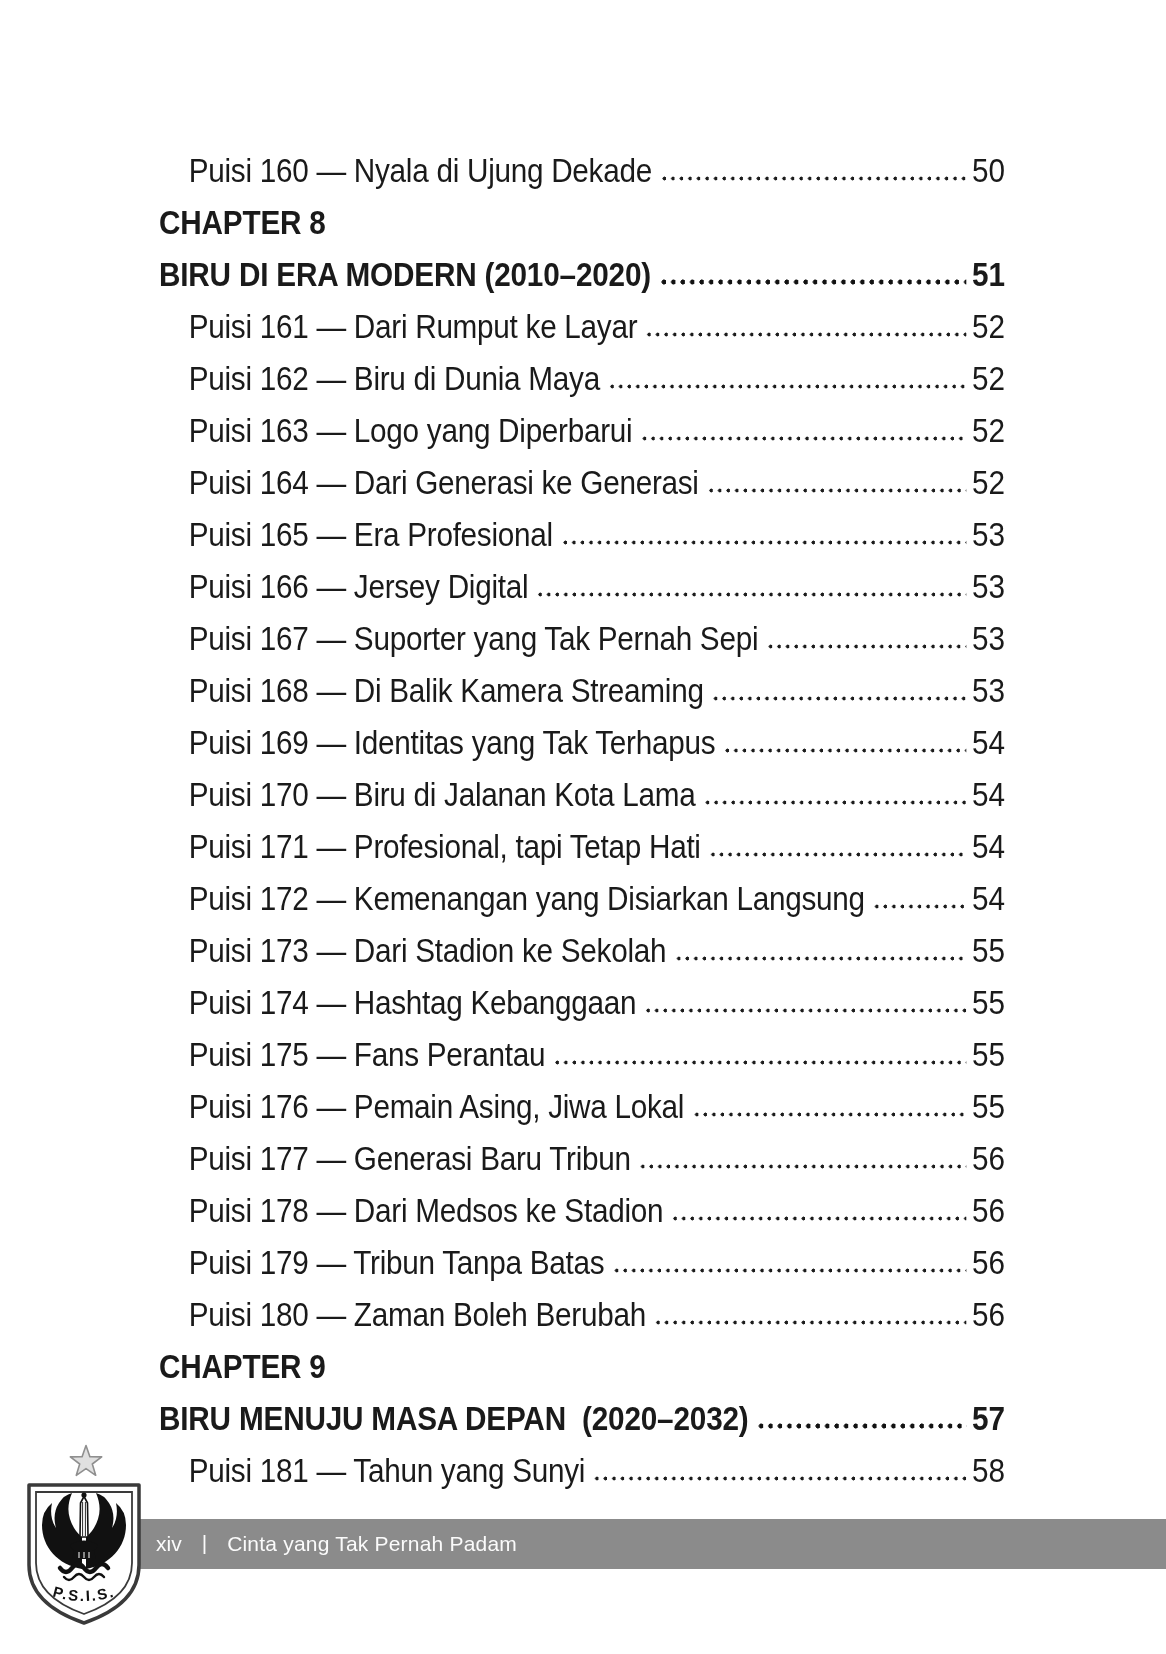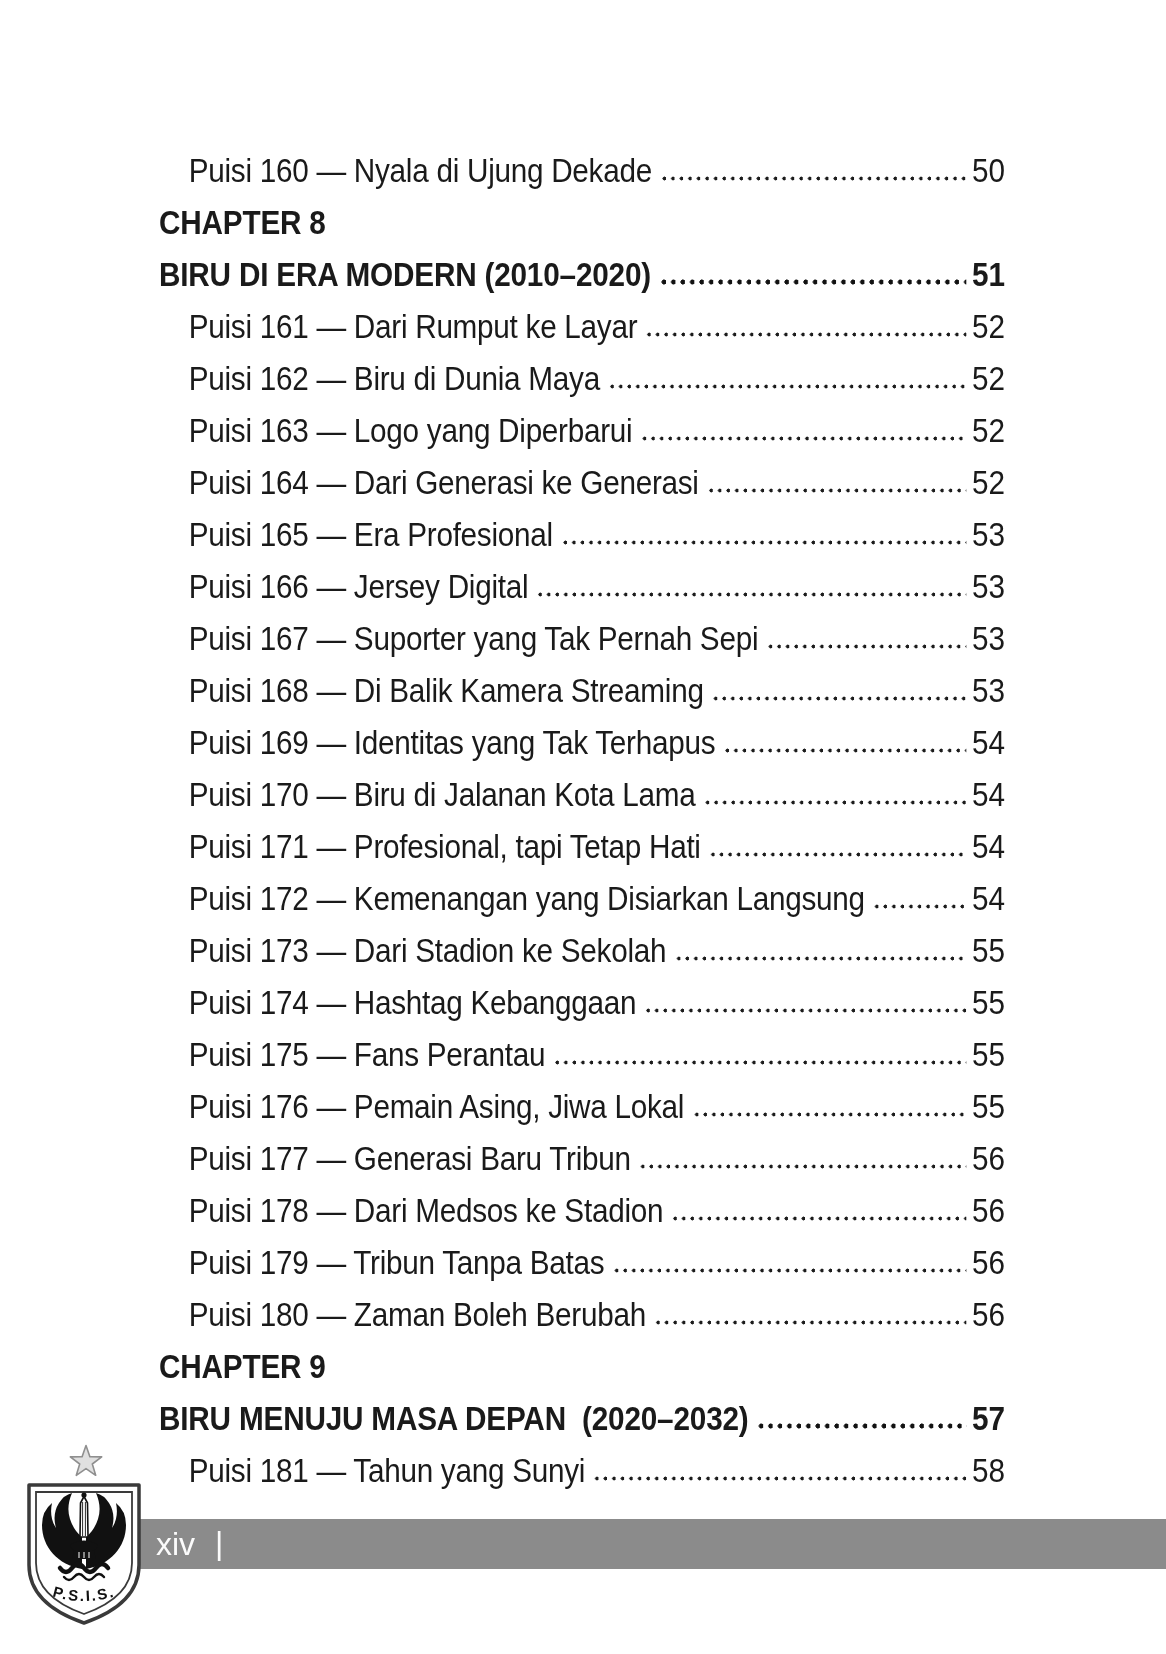--- a/index.html
+++ b/index.html
@@ -30,21 +30,21 @@
     background-size:10.5px 8px;
   }
   .page{font-size:33px;letter-spacing:0;}
   .row.chapter_title .page{font-weight:700;}
 
   
   .footer-bar{
     position:absolute;left:122px;right:0;top:1519px;height:50px;
     background:#8b8b8b;color:#fbfbfb;
     display:flex;align-items:center;padding-left:34px;box-sizing:border-box;
-    font-size:32px;
+    font-size:21px;
   }
   .f-sep{margin:0 20px;transform:translateY(-1px);font-weight:300;}
   .f-title{letter-spacing:0.2px;}
 
   
   .logo{position:absolute;left:26px;top:1441px;width:116px;height:190px;}
   .logo svg{display:block;width:100%;height:100%;}
 </style>
 </head>
 <body>
@@ -176,20 +176,21 @@
       <div class="row entry">
         <span class="label">Puisi 181 — Tahun yang Sunyi</span>
         <span class="dots"></span>
         <span class="page">58</span>
       </div>
     </main>
 
   <div class="footer-bar" id="footer-bar" style="background-color: rgb(139, 139, 139); color: rgb(251, 251, 251);">
     <span class="f-page">xiv</span>
     <span class="f-sep">|</span>
+    <span class="f-title">Cinta yang Tak Pernah Padam</span>
   </div>
 
   <div class="logo">
     <svg viewBox="0 0 116 190" xmlns="http://www.w3.org/2000/svg">
 
       <polygon points="60,4.5 63.9,15.7 75.7,15.9 66.3,23.0 69.7,34.3 60,27.6 50.3,34.3 53.7,23.0 44.3,15.9 56.1,15.7" fill="#e0e0e0" stroke="#8f8f8f" stroke-width="1.6" stroke-linejoin="round"></polygon>
 
       <g>
 
         <path d="M3,44 H113 V124 Q113,163 58,182 Q3,163 3,124 Z" fill="#ffffff" stroke="#3a3a3a" stroke-width="3.5" stroke-linejoin="round"></path>

